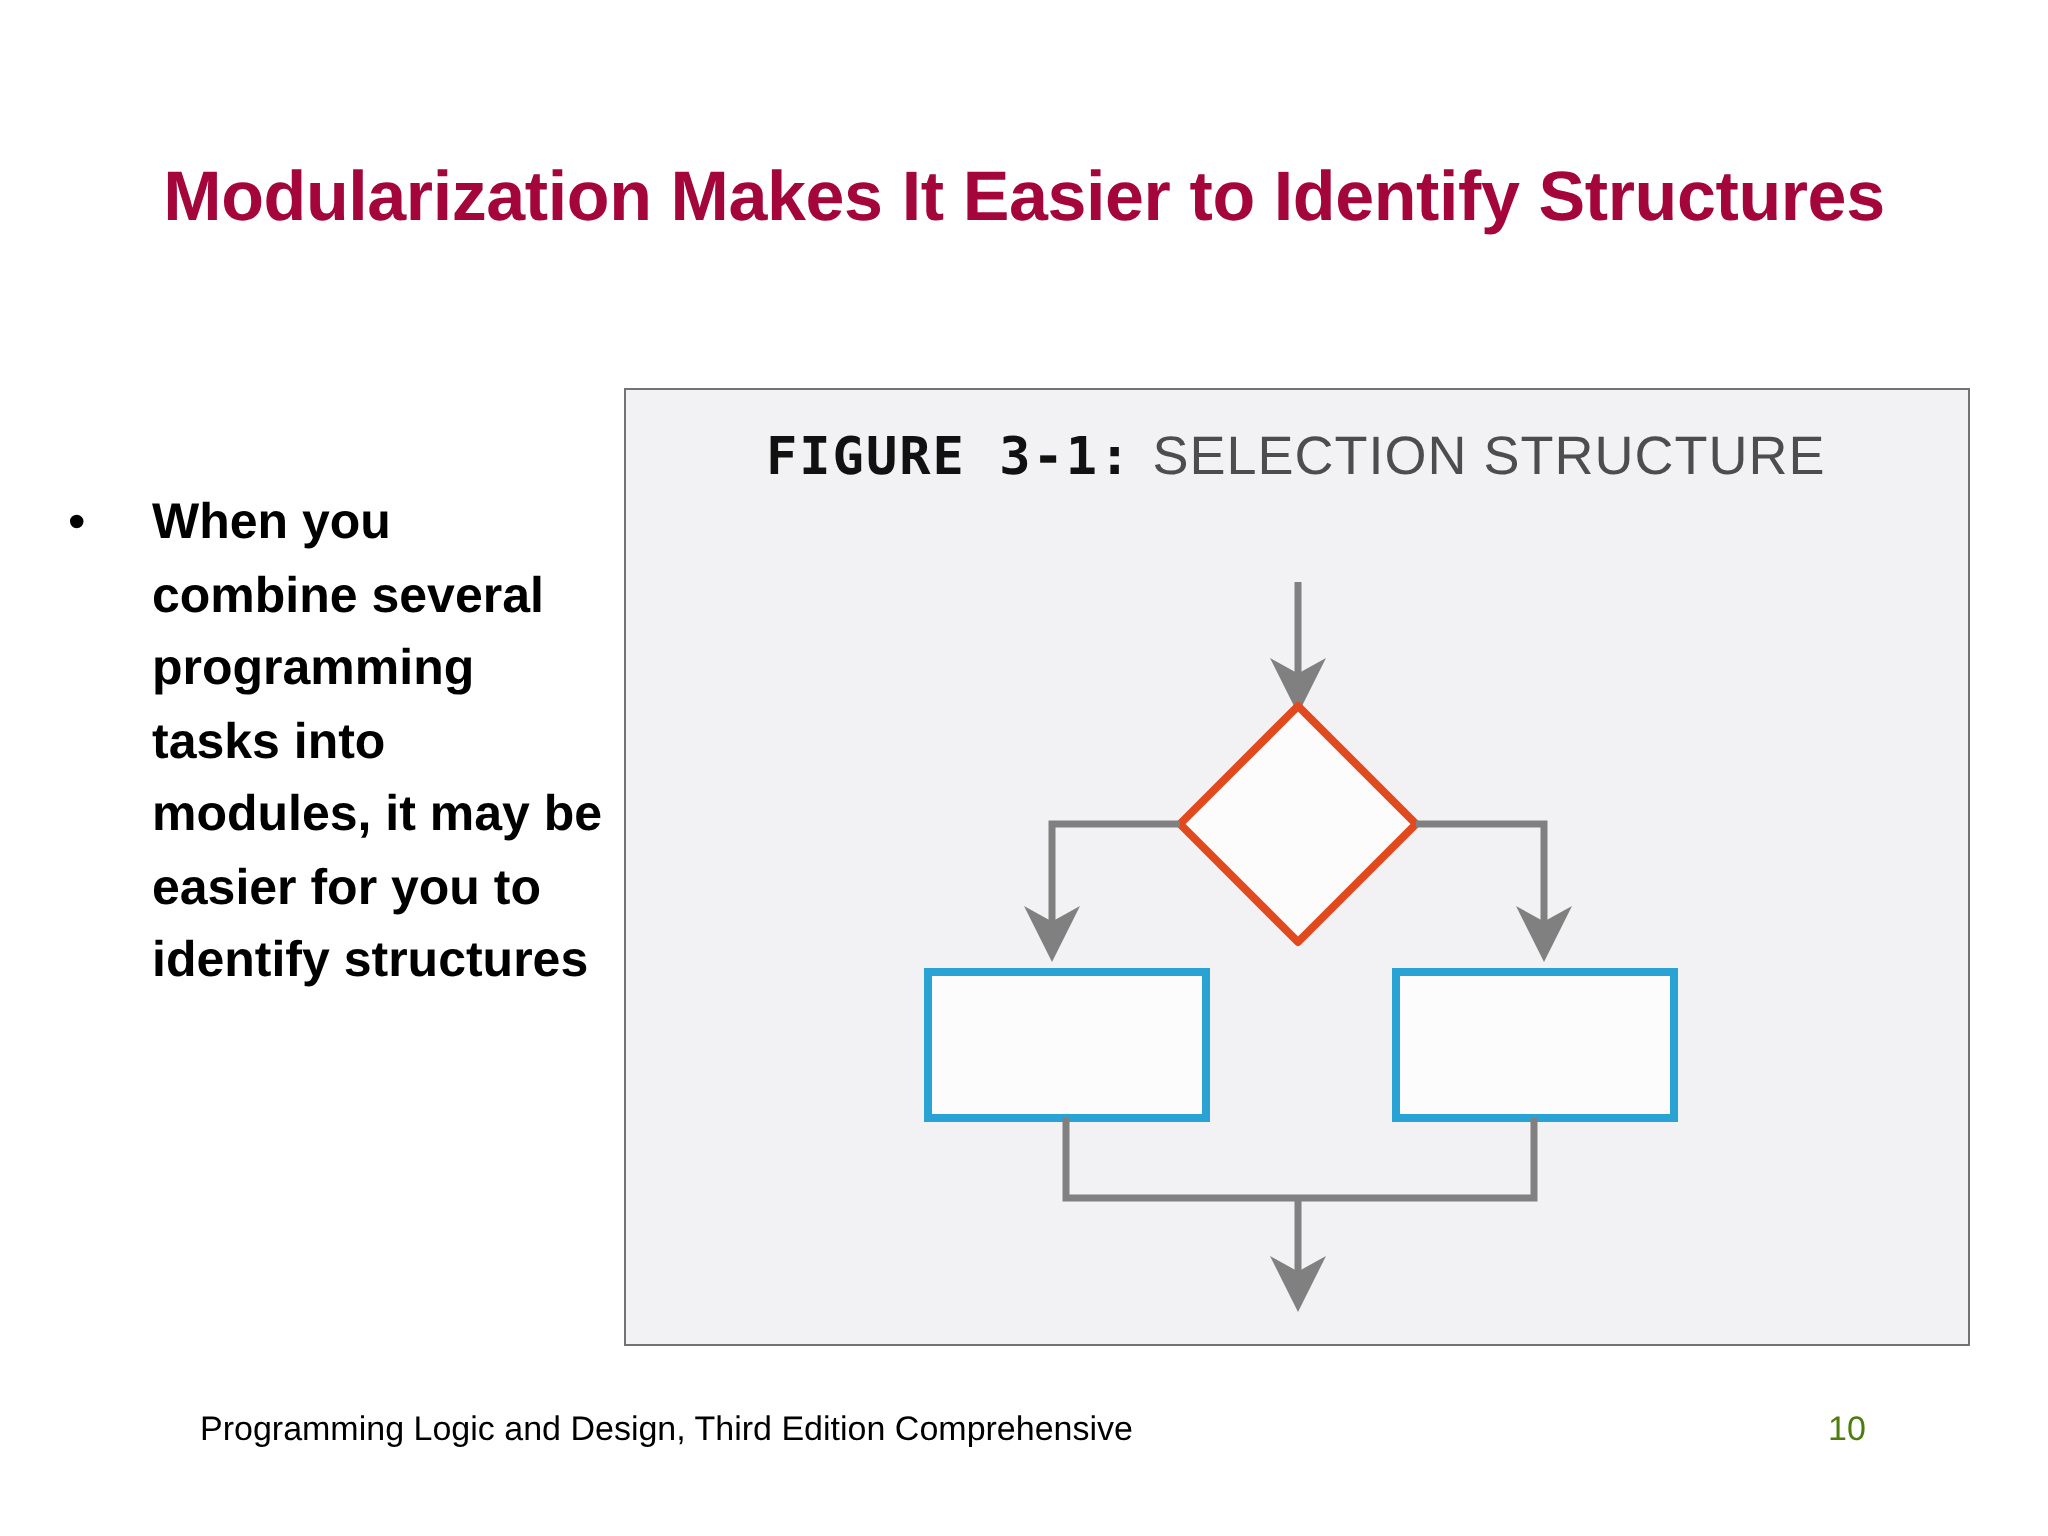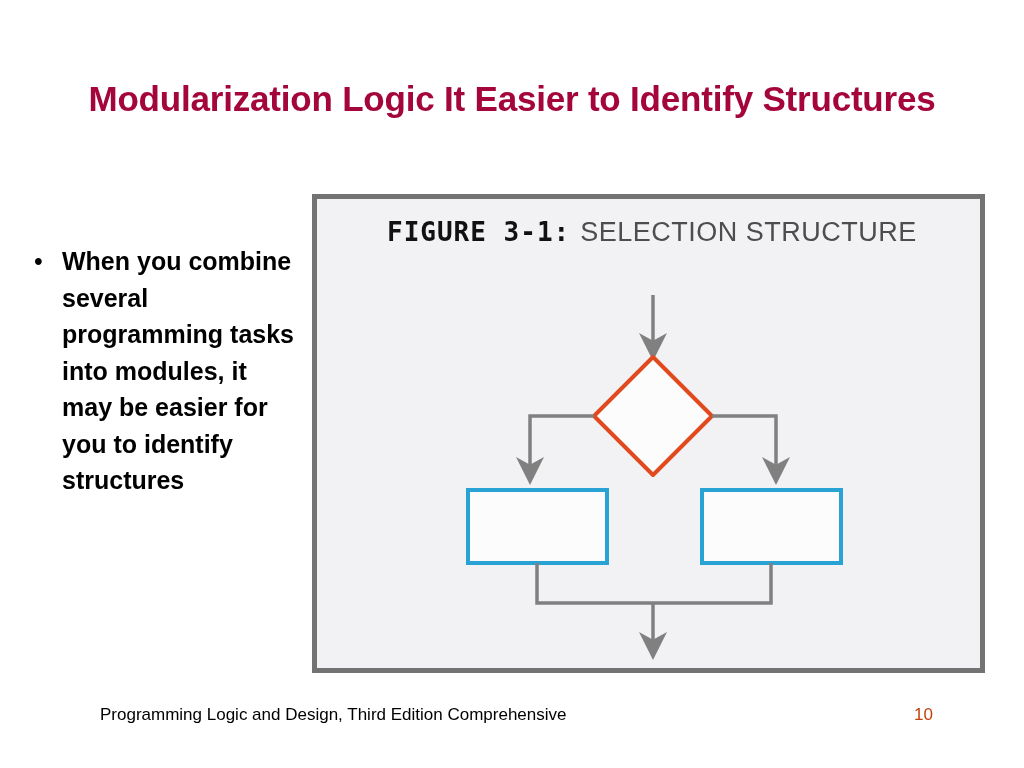--- a/index.html
+++ b/index.html
@@ -51,29 +51,30 @@
     text-align: left;
     padding-left: 4px;
     box-sizing: border-box;
   }
   .bullet-text {
     font-size: 25px;
     font-weight: bold;
     line-height: 36.5px;
     color: #000000;
     width: 236px;
+    margin-left: 14px;
   }
   .figure-panel {
     position: absolute;
     left: 312px;
     top: 194px;
     width: 673px;
     height: 479px;
     background: #f2f2f4;
-    border: 5px solid #737373;
+    border: 1px solid #737373;
     box-sizing: border-box;
   }
   .figure-caption {
     position: absolute;
     left: 70px;
     top: 18px;
     white-space: nowrap;
   }
   .fig-label {
     font-family: "DejaVu Sans Mono", monospace;
@@ -100,29 +101,29 @@
     top: 705px;
     font-size: 17px;
     color: #000000;
     text-align: center;
   }
   .footer-right {
     position: absolute;
     left: 914px;
     top: 705px;
     font-size: 17px;
-    color: #c2410c;
+    color: #4d7c0f;
   }
 </style>
 </head>
 <body>
 
 <div class="slide">
 
-  <div class="slide-title">Modularization Logic It Easier to Identify Structures</div>
+  <div class="slide-title">Modularization Makes It Easier to Identify Structures</div>
 
   <div class="body-text">
     <div class="bullet-row">
       <div class="bullet-dot">•</div>
       <div class="bullet-text">When you combine several programming tasks into modules, it may be easier for you to identify structures</div>
     </div>
   </div>
 
   <div class="figure-panel">
 

